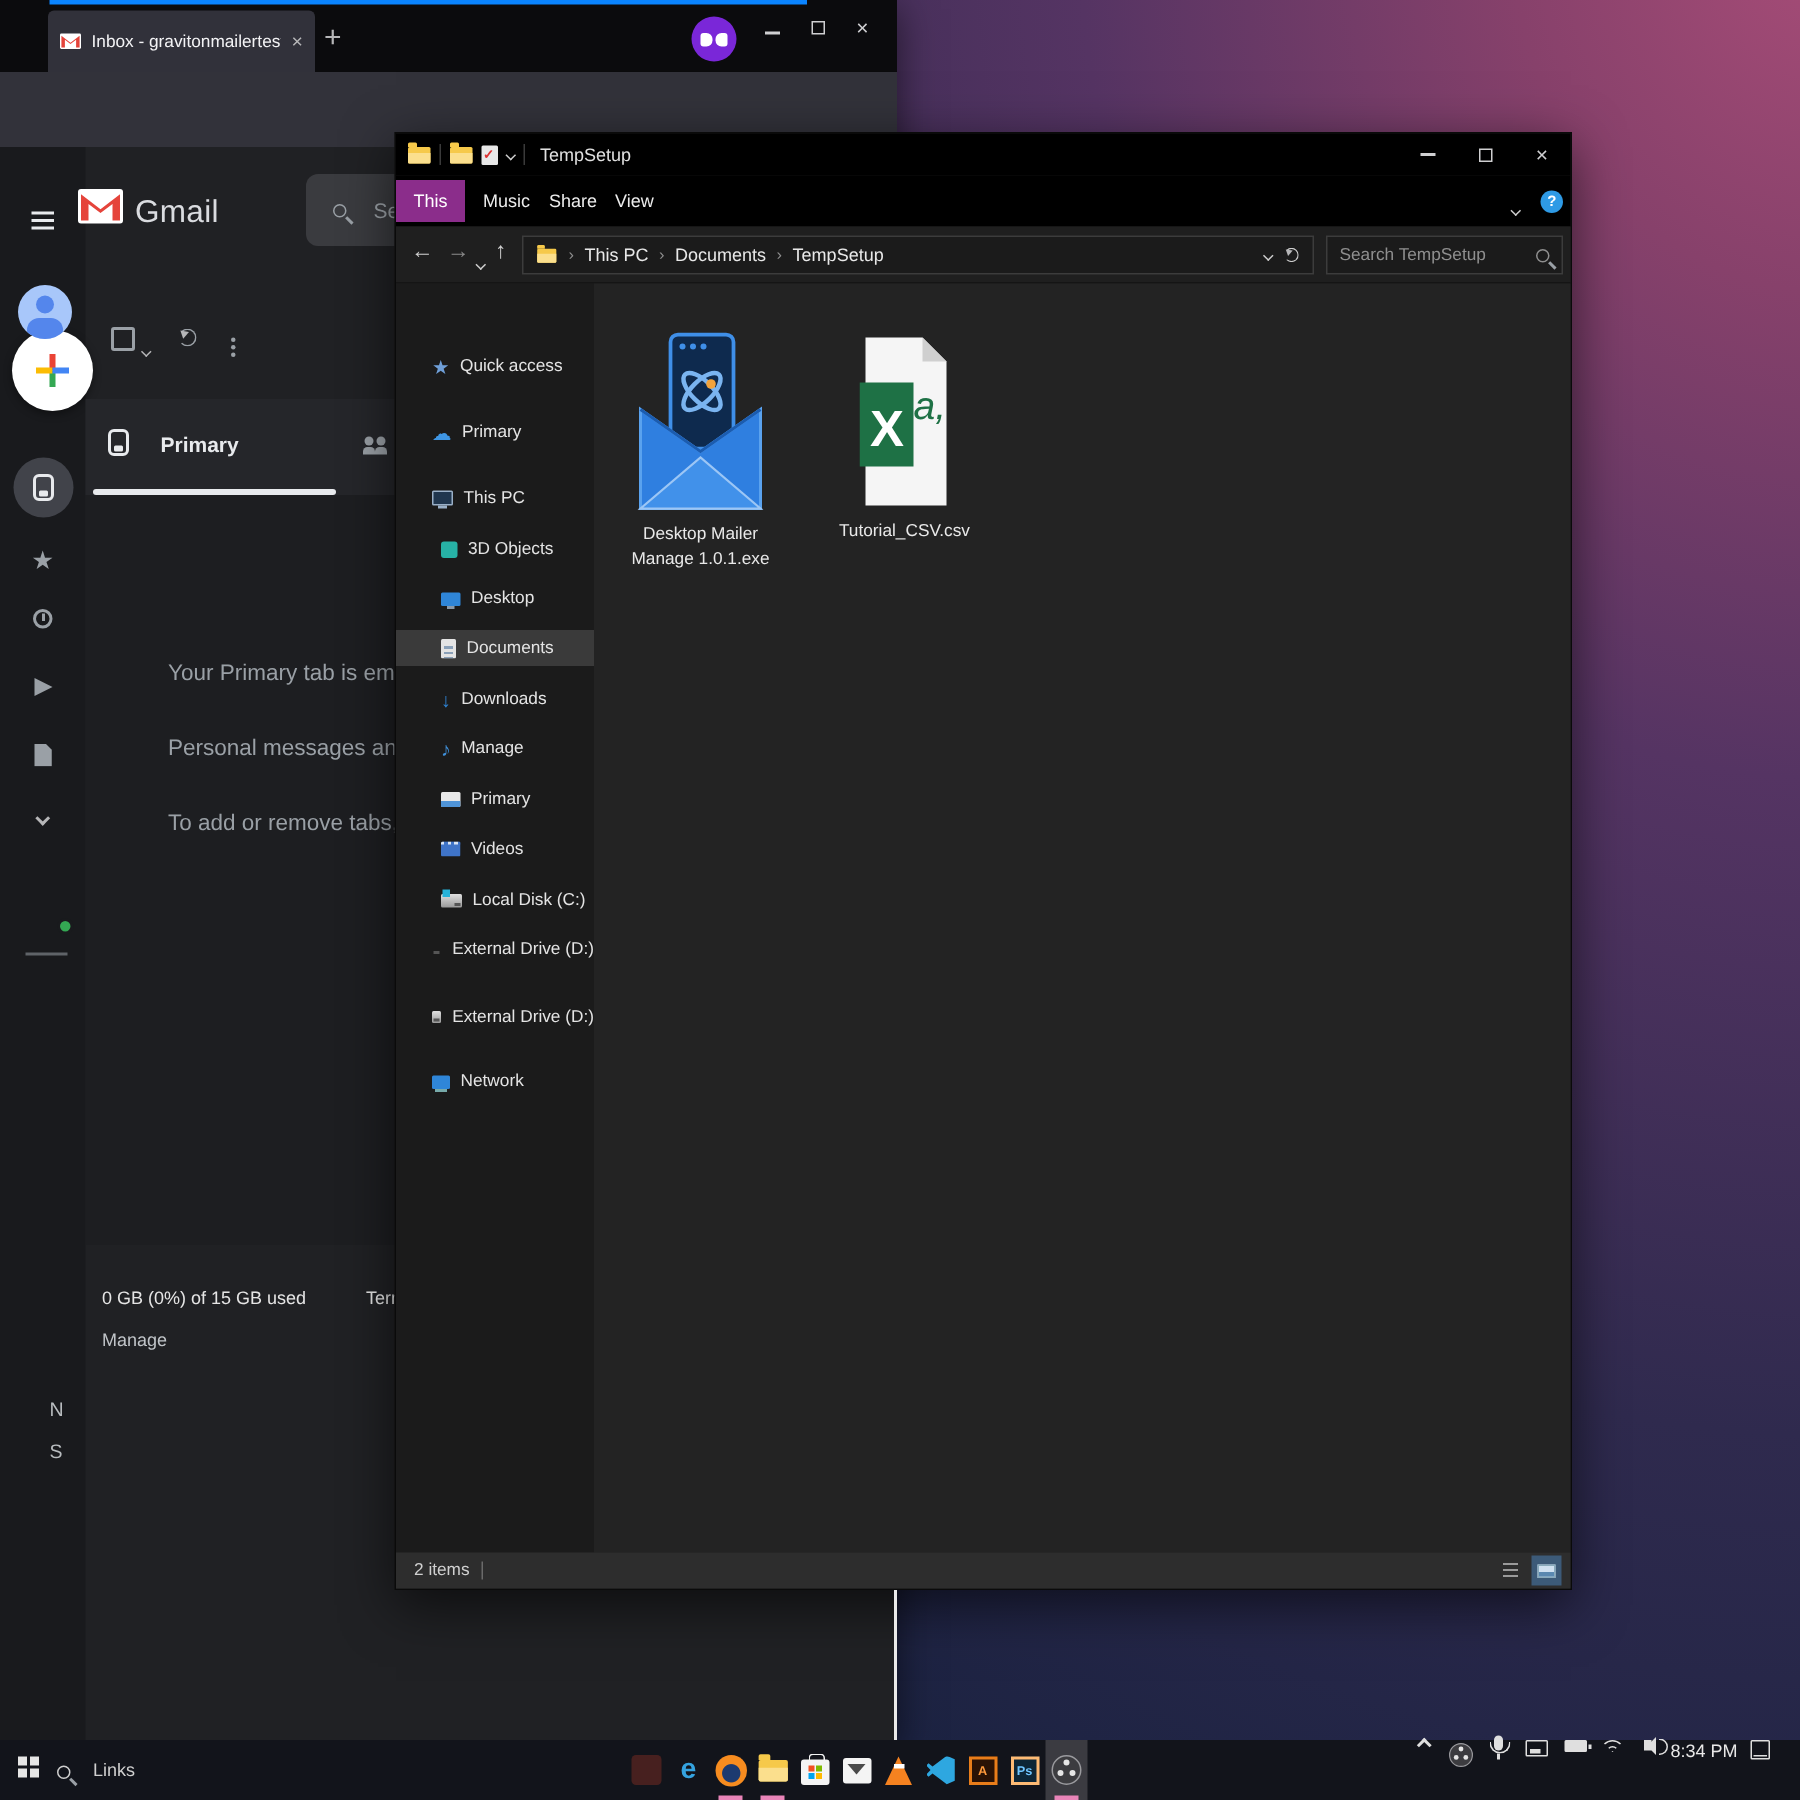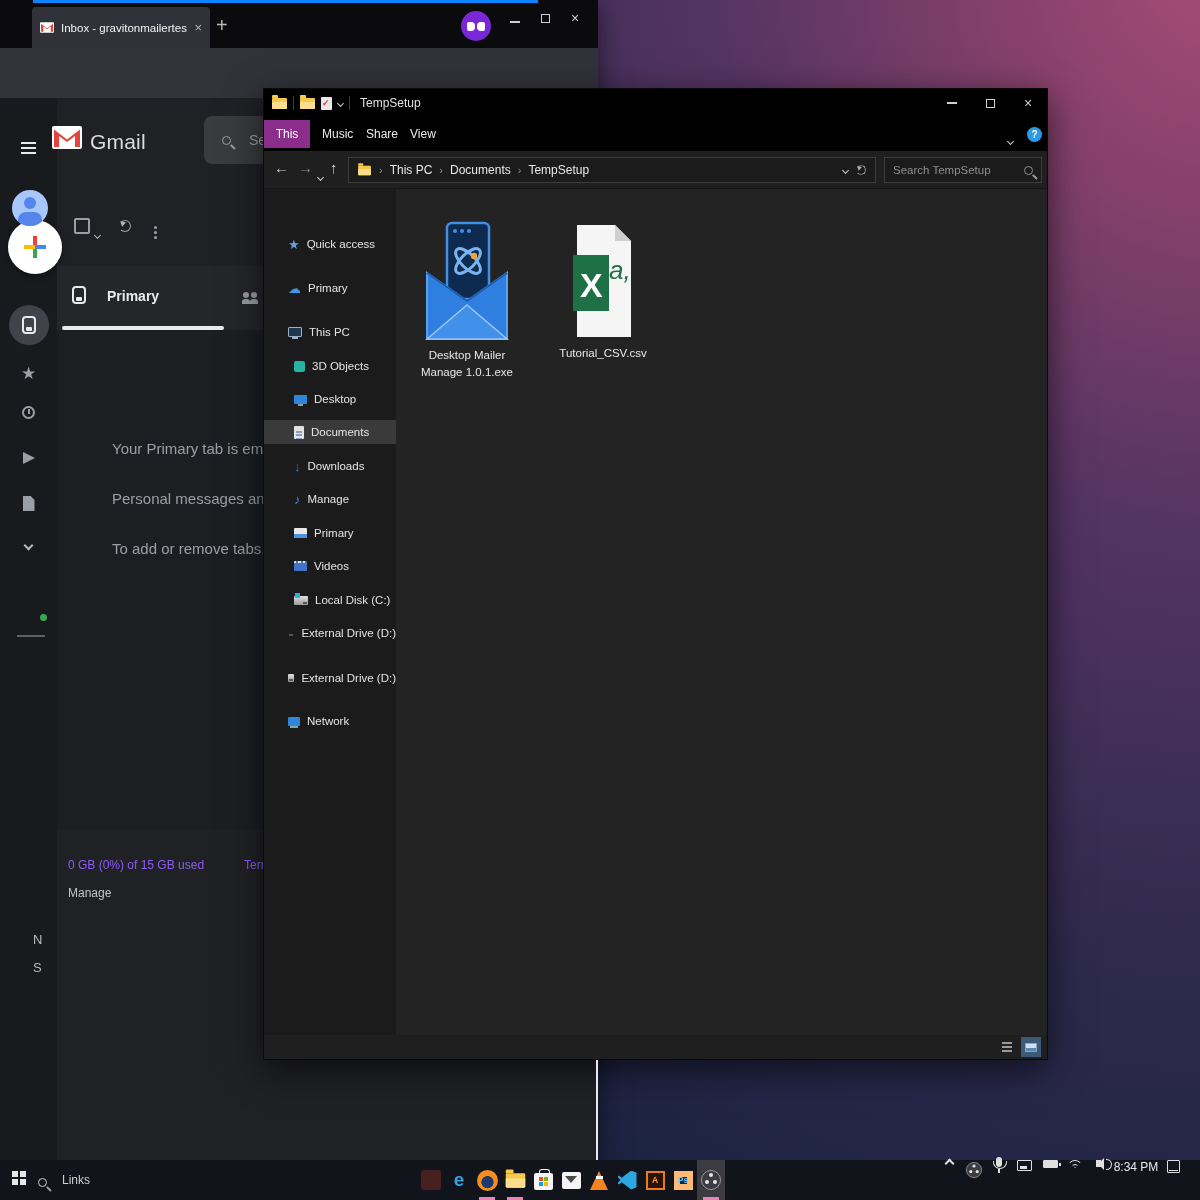--- a/index.html
+++ b/index.html
@@ -88,21 +88,21 @@
   #g-toolbar{left:57px;top:104px;width:541px;height:48px}
   .g-cb{display:inline-block;width:16px;height:16px;border:2px solid #9aa0a6;border-radius:2px}
   #g-tabrow{left:57px;top:168px;width:541px;height:64px;background:#25262a}
   #g-tab-underline{left:62px;top:228px;width:162px;height:4px;border-radius:2px;background:#e8eaed}
   .g-ppl{display:inline-block;width:18px;height:12px;position:relative}
   .g-ppl::before{content:"";position:absolute;left:1px;top:0;width:6px;height:6px;border-radius:50%;background:#9aa0a6;box-shadow:8px 0 0 #9aa0a6}
   .g-ppl::after{content:"";position:absolute;left:0;top:7px;width:8px;height:5px;border-radius:3px 3px 0 0;background:#9aa0a6;box-shadow:8px 0 0 #9aa0a6}
   #g-body{left:57px;top:232px;width:541px;height:500px;background:#1d1e21}
   .g-empty{position:absolute;left:55px;font-size:15px;color:#9aa0a6;white-space:nowrap}
   .g-link{color:#8ab4f8}
-  .g-foot{position:absolute;font-size:12px;color:#8b5cf6;white-space:nowrap}
+  .g-foot{position:absolute;font-size:12px;color:#e5e5e5;white-space:nowrap}
   .g-letter{position:absolute;left:33px;font-size:13px;color:#b8bcbf}
 
   
   #ex{left:263px;top:88px;width:785px;height:972px;background:#1f1f1f;border:1px solid #0a0a0a;box-shadow:0 10px 34px rgba(0,0,0,.6)}
   #ex-title{left:0;top:0;width:783px;height:28px;background:#000;display:flex;align-items:center;padding-left:8px;gap:6px}
   .fold{display:inline-block;width:15px;height:11px;background:#f6c94a;border-radius:1px;position:relative}
   .fold::before{content:"";position:absolute;left:0;top:-3px;width:6px;height:3px;background:#f6c94a;border-radius:1px 1px 0 0}
   .fold::after{content:"";position:absolute;left:0;top:4px;width:15px;height:7px;background:#fbdf8d;border-radius:0 0 1px 1px}
   .qat-sep{width:1px;height:14px;background:#3a3a3a}
   .qat-doc{display:inline-block;width:11px;height:13px;background:#e8e8e8;border-radius:1px;position:relative}
@@ -173,21 +173,21 @@
   .a-ff{width:21px;height:21px;border-radius:50%;background:radial-gradient(circle at 50% 58%, #1c3a70 0 36%, #f78c1f 40% 72%, #e3562a 100%)}
   .a-store{width:19px;height:17px;background:#f4f4f4;border-radius:2px;position:relative;margin-top:3px}
   .a-store::before{content:"";position:absolute;left:5px;top:-4px;width:9px;height:4px;border:1.5px solid #f4f4f4;border-bottom:none;border-radius:3px 3px 0 0}
   .a-store::after{content:"";position:absolute;left:5px;top:4px;width:4px;height:4px;background:#f25022;box-shadow:5px 0 0 #7fba00,0 5px 0 #00a4ef,5px 5px 0 #ffb900}
   .a-mail{width:19px;height:17px;background:#f4f4f4;border-radius:2px;position:relative}
   .a-mail::after{content:"";position:absolute;left:3px;top:4px;width:0;height:0;border-left:6.5px solid transparent;border-right:6.5px solid transparent;border-top:7px solid #4a4a4a}
   .a-vlc{width:0;height:0;border-left:9px solid transparent;border-right:9px solid transparent;border-bottom:19px solid #f58220;position:relative}
   .a-vlc::after{content:"";position:absolute;left:-3.5px;top:5px;width:7px;height:3px;background:#fff}
   .a-code{width:19px;height:19px;background:#2ea7e0;clip-path:polygon(72% 0,100% 12%,100% 88%,72% 100%,22% 62%,8% 74%,0 66%,15% 50%,0 34%,8% 26%,22% 38%)}
   .a-an{width:19px;height:19px;background:#2a1205;border:2px solid #e87d1a;color:#ff9a3c;font-size:8.5px;font-weight:bold;display:flex;align-items:center;justify-content:center}
-  .a-ps{width:19px;height:19px;background:#0d2636;border:6px solid #fdba74;color:#6fc6ff;font-size:8.5px;font-weight:bold;display:flex;align-items:center;justify-content:center}
+  .a-ps{width:19px;height:19px;background:#0d2636;border:2px solid #fdba74;color:#6fc6ff;font-size:8.5px;font-weight:bold;display:flex;align-items:center;justify-content:center}
   .a-obs{width:20px;height:20px;border-radius:50%;background:#3c3c40;border:1.5px solid #9a9a9e;position:relative}
   .a-obs::after{content:"";position:absolute;left:7px;top:2px;width:4px;height:4px;border-radius:50%;background:#e6e6e6;box-shadow:-4px 7px 0 #e6e6e6,4px 7px 0 #e6e6e6}
   .tray{position:absolute;top:0;height:40px;display:flex;align-items:flex-start;justify-content:center;color:#dfdfdf}
   .t-mic{width:6px;height:10px;background:#dfdfdf;border-radius:3px;position:relative;margin-top:-3px}
   .t-mic::before{content:"";position:absolute;left:-3px;top:4px;width:12px;height:7px;border:1.6px solid #dfdfdf;border-top:none;border-radius:0 0 7px 7px}
   .t-mic::after{content:"";position:absolute;left:2px;top:12px;width:2px;height:4px;background:#dfdfdf}
   .t-disp{width:15px;height:11px;border:1.6px solid #dfdfdf;border-radius:1px;position:relative}
   .t-disp::after{content:"";position:absolute;left:2px;bottom:1px;width:7px;height:3px;background:#dfdfdf}
   .t-batt{width:15px;height:8px;border:1.5px solid #dfdfdf;border-radius:1px;position:relative;background:#dfdfdf}
   .t-batt::after{content:"";position:absolute;left:15px;top:1.5px;width:2px;height:3px;background:#dfdfdf}
@@ -485,20 +485,24 @@
           <text x="36" y="56" font-size="26" fill="#1e7145" font-family="Liberation Sans, sans-serif" font-style="italic">a,</text>
           <rect x="0" y="32" width="36" height="56" fill="#1e7145"></rect>
           <text x="7" y="74" font-size="34" fill="#ffffff" font-weight="bold" font-family="Liberation Sans, sans-serif">X</text>
         </svg>
         <div class="x-file-label" style="position:static">
           <div>Tutorial_CSV.csv</div>
         </div>
       </div>
     </div>
 
+    <div id="ex-status" class="abs">
+      <span class="st">2 items</span>
+      <span class="div"></span>
+    </div>
     <div id="ex-viewbtns">
       <span class="vb">
           <span class="vb-list"></span>
         </span>
       <span class="vb on">
           <span class="vb-thumb"></span>
         </span>
     </div>
   </div>
 

